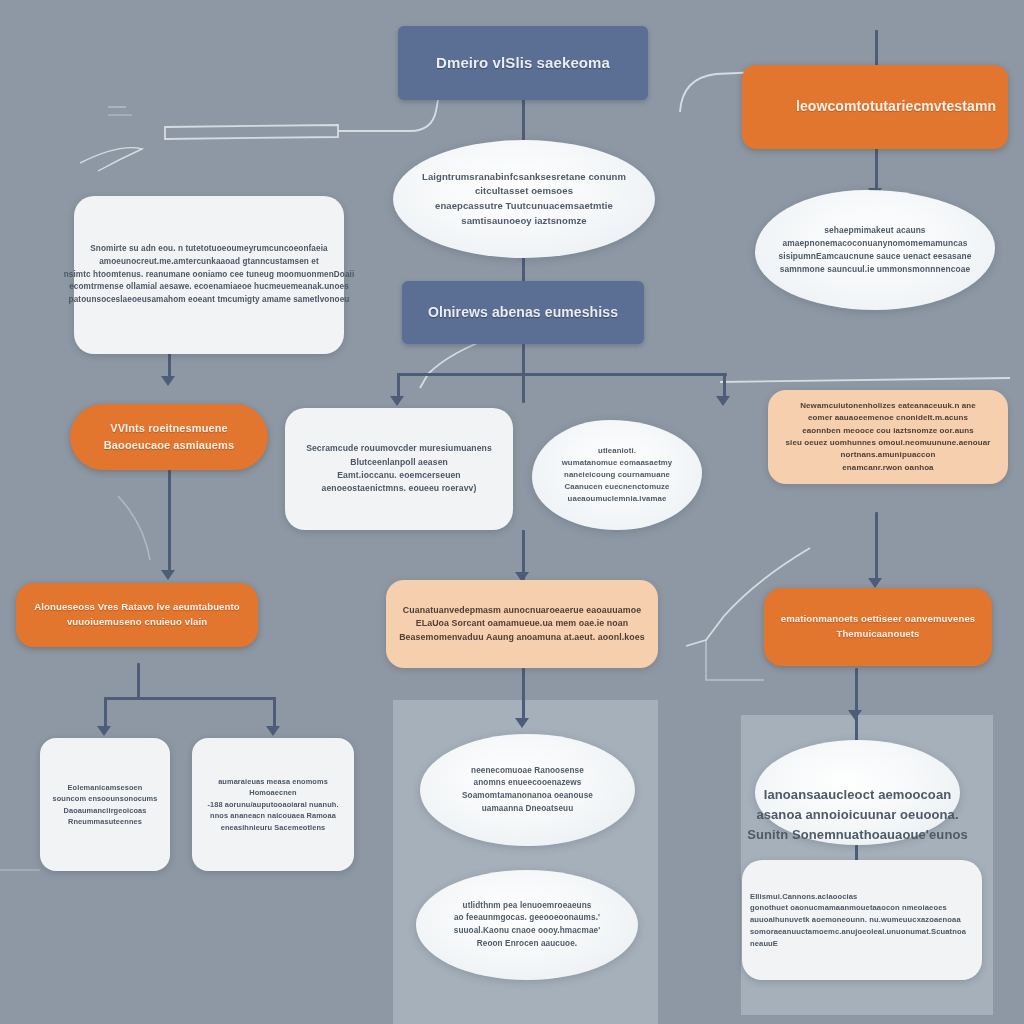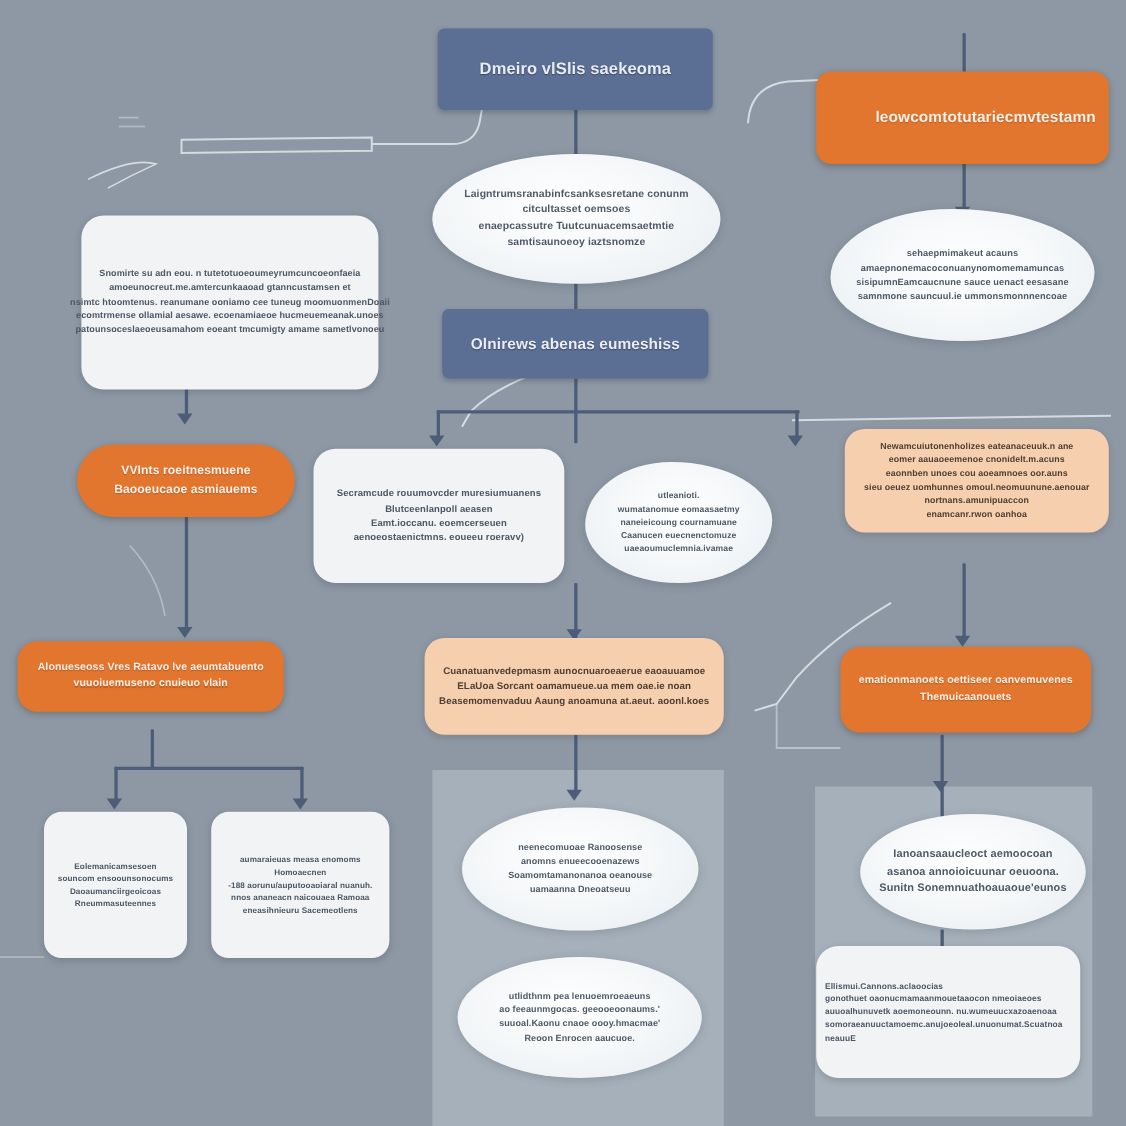--- a/index.html
+++ b/index.html
@@ -221,21 +221,21 @@
     <span class="ln">utleanioti.</span>
     <span class="ln">wumatanomue eomaasaetmy</span>
     <span class="ln">naneieicoung cournamuane</span>
     <span class="ln">Caanucen euecnenctomuze</span>
     <span class="ln">uaeaoumuclemnia.ivamae</span>
   </div>
 
   <div class="node peach" style="left:768px;top:390px;width:240px;height:94px;font-size:8px;padding:0 10px;">
     <span class="ln">Newamcuiutonenholizes eateanaceuuk.n ane</span>
     <span class="ln">eomer aauaoeemenoe cnonidelt.m.acuns</span>
-    <span class="ln">eaonnben unoes cou aoeamnoes oor.auns</span>
+    <span class="ln">eaonnben meooce cou iaztsnomze oor.auns</span>
     <span class="ln">sieu oeuez uomhunnes omoul.neomuunune.aenouar</span>
     <span class="ln">nortnans.amunipuaccon</span>
     <span class="ln">enamcanr.rwon oanhoa</span>
   </div>
 
   <div class="node orange" style="left:16px;top:583px;width:242px;height:64px;font-size:9.6px;border-radius:18px;padding:0 8px;">
     <span class="ln">Alonueseoss Vres Ratavo lve aeumtabuento</span>
     <span class="ln">vuuoiuemuseno cnuieuo vlain</span>
   </div>
 
@@ -272,21 +272,21 @@
     <span class="ln">uamaanna Dneoatseuu</span>
   </div>
 
   <div class="node ellipse" style="left:416px;top:870px;width:222px;height:110px;font-size:8.2px;padding:0 12px;">
     <span class="ln">utlidthnm pea lenuoemroeaeuns</span>
     <span class="ln">ao feeaunmgocas. geeooeoonaums.'</span>
     <span class="ln">suuoal.Kaonu cnaoe oooy.hmacmae'</span>
     <span class="ln">Reoon Enrocen aaucuoe.</span>
   </div>
 
-  <div class="node ellipse" style="left:782px;top:740px;width:205px;height:105px;font-size:10px;padding:0 12px;">
+  <div class="node ellipse" style="left:755px;top:740px;width:205px;height:105px;font-size:13px;padding:0 12px;justify-content:flex-end;">
     <span class="ln">Ianoansaaucleoct aemoocoan</span>
     <span class="ln">asanoa annoioicuunar oeuoona.</span>
     <span class="ln">Sunitn Sonemnuathoauaoue'eunos</span>
   </div>
 
   <div class="node white" style="left:742px;top:860px;width:240px;height:120px;font-size:7.6px;padding:0 8px;align-items:flex-start;text-align:left;">
     <span class="ln">Ellismui.Cannons.aclaoocias</span>
     <span class="ln">gonothuet oaonucmamaanmouetaaocon nmeoiaeoes</span>
     <span class="ln">auuoalhunuvetk aoemoneounn. nu.wumeuucxazoaenoaa</span>
     <span class="ln">somoraeanuuctamoemc.anujoeoleal.unuonumat.Scuatnoa</span>

